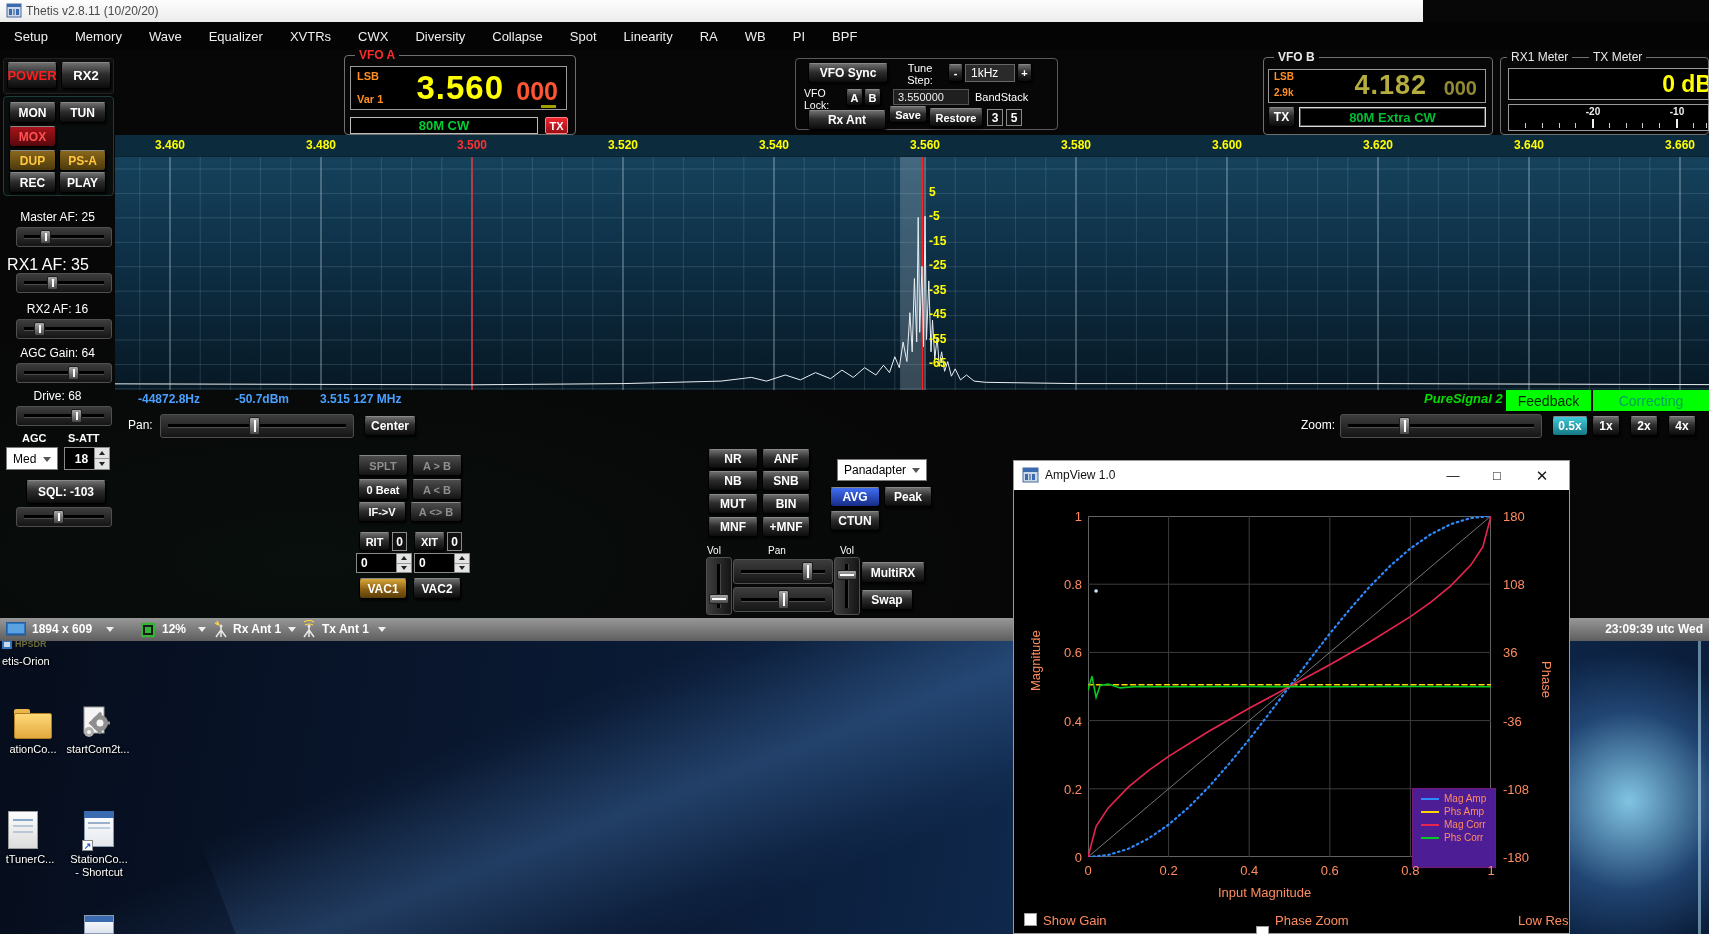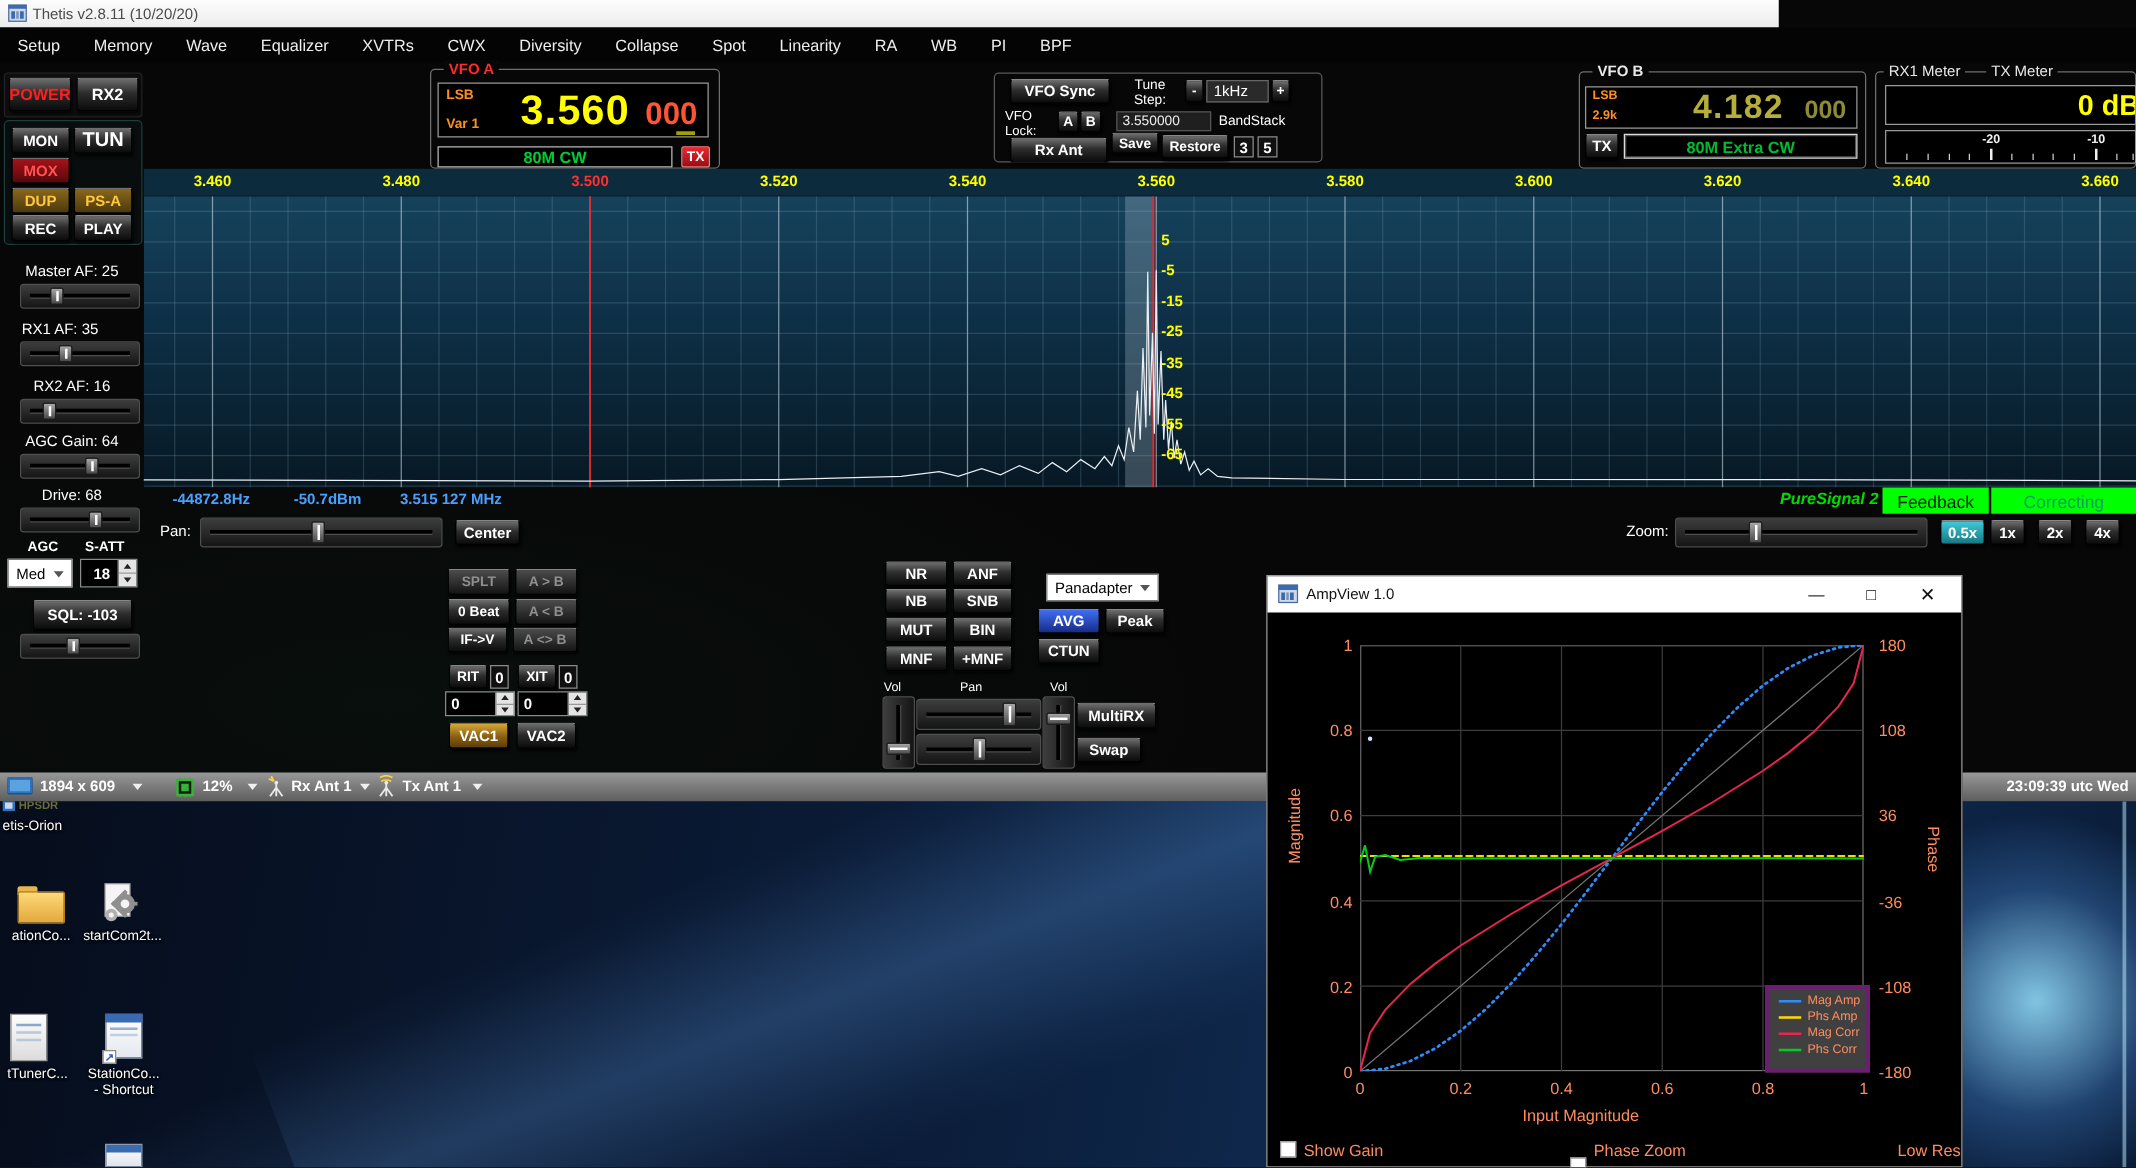--- a/index.html
+++ b/index.html
@@ -104,34 +104,34 @@
 
   <div class="abs" id="appbody" style="left:0;top:50px;width:1709px;height:568px;background:#070707 radial-gradient(700px 260px at 18% 90%, rgba(18,64,46,0.14), transparent);">
 
     
     <div class="abs" style="left:3px;top:8px;width:111px;height:36px;background:#0e0e0e;border:1px solid #222;border-radius:3px"></div>
     <div class="abs btn powertext" style="left:7px;top:12px;width:50px;height:27px;font-size:13px">POWER</div>
     <div class="abs btn" style="left:61px;top:12px;width:50px;height:27px;font-size:13px">RX2</div>
 
     <div class="abs" style="left:3px;top:46px;width:111px;height:100px;background:#0a0d0d;border:1px solid #1d3d3a;border-radius:4px"></div>
     <div class="abs btn" style="left:9px;top:52px;width:47px;height:21px;font-size:12px">MON</div>
-    <div class="abs btn" style="left:59px;top:52px;width:47px;height:21px;font-size:16px">TUN</div>
+    <div class="abs btn" style="left:59px;top:52px;width:47px;height:21px;font-size:12px">TUN</div>
     <div class="abs btn redbg" style="left:9px;top:76px;width:47px;height:21px;font-size:12px">MOX</div>
     <div class="abs btn amberdim" style="left:9px;top:100px;width:47px;height:21px;font-size:12px">DUP</div>
     <div class="abs btn amberdim" style="left:59px;top:100px;width:47px;height:21px;font-size:12px">PS-A</div>
     <div class="abs btn" style="left:9px;top:122px;width:47px;height:21px;font-size:12px">REC</div>
     <div class="abs btn" style="left:59px;top:122px;width:47px;height:21px;font-size:12px">PLAY</div>
 
     <div class="abs" id="left-sliders" style="left:0;top:0;width:115px;height:480px">
         <div class="abs lbl" style="left: 0px; top: 160px; width: 115px; text-align: center; font-weight: normal; font-size: 12px;">Master AF:  25</div>
         <div class="abs hsl" style="left: 16px; top: 177px; width: 96px; height: 20px;">
           <div class="groove"></div>
           <div class="thumb" style="left: 23px;"></div>
         </div>
-        <div class="abs lbl" style="left: 0px; top: 206px; width: 96px; text-align: center; font-weight: normal; font-size: 12px;">RX1 AF:  35</div>
+        <div class="abs lbl" style="left: 0px; top: 206px; width: 96px; text-align: center; font-weight: normal; font-size: 16px;">RX1 AF:  35</div>
         <div class="abs hsl" style="left: 16px; top: 223px; width: 96px; height: 20px;">
           <div class="groove"></div>
           <div class="thumb" style="left: 30px;"></div>
         </div>
         <div class="abs lbl" style="left: 0px; top: 252px; width: 115px; text-align: center; font-weight: normal; font-size: 12px;">RX2 AF:  16</div>
         <div class="abs hsl" style="left: 16px; top: 269px; width: 96px; height: 20px;">
           <div class="groove"></div>
           <div class="thumb" style="left: 17px;"></div>
         </div>
         <div class="abs lbl" style="left: 0px; top: 296px; width: 115px; text-align: center; font-weight: normal; font-size: 12px;">AGC Gain:  64</div>
@@ -559,21 +559,21 @@
         <line x1="0" y1="341" x2="403" y2="341" stroke="#3d3d3d"></line>
         <line x1="0" y1="341" x2="403" y2="0" stroke="#777" stroke-width="1"></line>
         <polyline points="0.0,341.0 20.2,339.0 40.3,332.8 60.4,322.6 80.6,308.6 100.8,291.2 120.9,270.8 141.0,247.9 161.2,223.4 181.3,197.4 201.5,170.5 221.7,143.6 241.8,117.6 261.9,93.1 282.1,70.2 302.3,49.8 322.4,32.4 342.6,18.4 362.7,8.2 382.8,2.0 403.0,0.0" fill="none" stroke="#2e8bff" stroke-width="2.2" stroke-linecap="round" stroke-dasharray="1.5 3.6"></polyline>
         <polyline points="0.0,168.8 403.0,168.8" fill="none" stroke="#ffd700" stroke-width="1.6" stroke-linecap="round" stroke-dasharray="5 3.5"></polyline>
         <polyline points="0.0,341.0 8.1,310.3 20.2,291.9 40.3,271.1 60.4,254.7 80.6,240.4 120.9,215.2 161.2,192.3 201.5,170.5 241.8,148.7 282.1,125.8 322.4,100.6 342.6,86.3 362.7,69.9 382.8,49.1 394.9,30.7 403.0,0.0" fill="none" stroke="#e8254f" stroke-width="1.6" stroke-linecap="round"></polyline>
         <polyline points="0.0,173.9 4.0,160.3 8.1,181.4 12.1,169.5 20.2,168.1 32.2,171.9 48.4,170.5 80.6,170.8 161.2,170.5 241.8,170.8 322.4,170.5 403.0,170.8" fill="none" stroke="#00cc22" stroke-width="1.6" stroke-linecap="round"></polyline>
         <circle cx="8.06" cy="75.01999999999998" r="1.8" fill="#cfe6ff"></circle>
       </svg>
     <span id="av-ticks"></span>
 
-    <div class="abs" style="left:398px;top:327px;width:84px;height:70px;border:3px solid #701a75;background:#404040;padding-top:3px" id="av-legend">
+    <div class="abs" style="left:398px;top:327px;width:84px;height:80px;border:1px solid #701a75;background:#4c1d95;padding-top:3px" id="av-legend">
         <div class="legend-row">
           <div class="legend-line" style="background: rgb(46, 139, 255);"></div>
           <div class="legend-text orange">Mag Amp</div>
         </div>
         <div class="legend-row">
           <div class="legend-line" style="background: rgb(255, 215, 0);"></div>
           <div class="legend-text orange">Phs Amp</div>
         </div>
         <div class="legend-row">
           <div class="legend-line" style="background: rgb(232, 37, 79);"></div>

